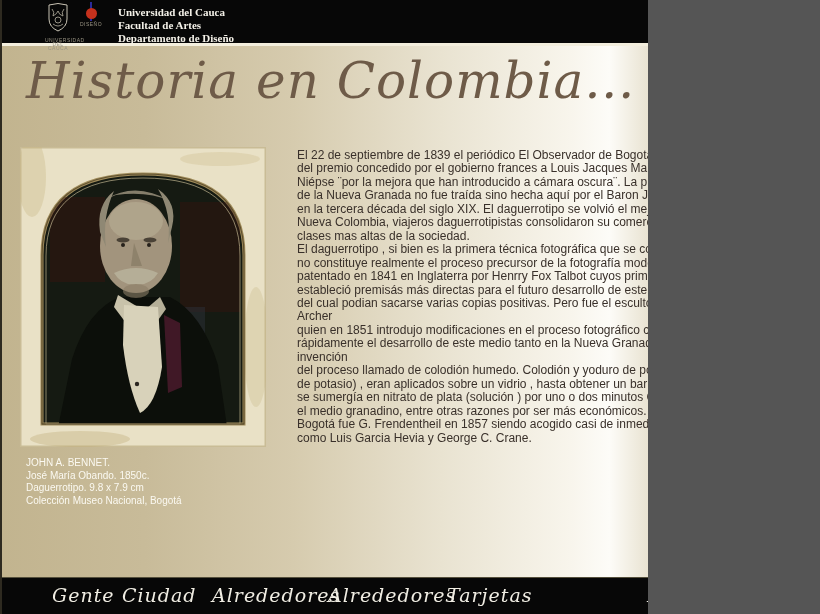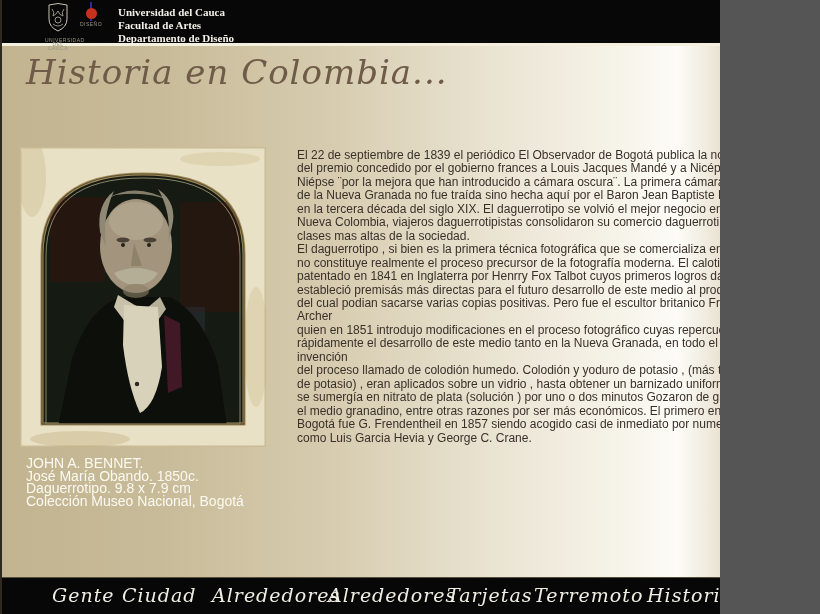--- a/index.html
+++ b/index.html
@@ -1,19 +1,19 @@
 <!DOCTYPE html>
 <html><head>
 <meta charset="utf-8">
 <style>
   * { margin: 0; padding: 0; box-sizing: border-box; }
   html, body { background: #555; }
   .page {
     position: relative;
-    width: 720px;
+    width: 648px;
     height: 614px;
     overflow: hidden;
     font-family: "Liberation Sans", sans-serif;
     background: linear-gradient(90deg,
       #c2b48f 0%, #c8bb99 22%, #d6cbae 45%,
       #e9e3d1 68%, #f8f5ec 88%, #fdfcf8 94%, #e9e3d2 100%);
     border-left: 2px solid #2e2a20;
   }
 
   
@@ -50,37 +50,37 @@
     font-size: 18px; color: #bef264; letter-spacing: 1px;
     cursor: pointer;
   }
 
   
   .content { position: absolute; left: 0; top: 46px; width: 820px; height: 531px; }
 
   .page-title {
     position: absolute; left: 24px; top: 6px;
     font-family: "DejaVu Serif", serif; font-style: italic; font-weight: normal;
-    font-size: 34px; color: #6e5b48; letter-spacing: 1px;
+    font-size: 50px; color: #6e5b48; letter-spacing: 1px;
     white-space: nowrap;
     text-align: center;
   }
   .next-arrow {
     position: absolute; left: 768px; top: 10px; width: 30px; height: 40px;
     cursor: pointer;
     filter: drop-shadow(1px 2px 2px rgba(120,100,40,0.35));
   }
   .next-arrow svg { display: block; }
 
   .photo { position: absolute; left: 18px; top: 101px; width: 246px; height: 300px; }
   .photo svg { display: block; }
 
   .caption {
     position: absolute; left: 24px; top: 411px;
-    font-size: 14px; line-height: 12.5px; color: #fbf9f1;
+    font-size: 10px; line-height: 12.5px; color: #fbf9f1;
     white-space: pre-line;
   }
 
   .body-text {
     position: absolute; left: 285px; top: 103px; width: 525px;
     font-size: 12px; line-height: 13.45px; color: #39302a;
     white-space: pre-line;
     margin-left: 10px;
   }
 
@@ -231,18 +231,17 @@
 Bogotá fue G. Frendentheil en 1857 siendo acogido casi de inmediato por numerosos fotógrafos
 como Luis Garcia Hevia y George C. Crane.</div>
   </main>
 
   <footer class="bottombar">
     <span class="nav-item nav-0">Gente</span>
     <span class="nav-item nav-1">Ciudad</span>
     <span class="nav-item nav-2">Alrededores</span>
     <span class="nav-item nav-3">Alrededores</span>
     <span class="nav-item nav-4">Tarjetas</span>
-    <span class="nav-item nav-5">Terremoto</span>
     <span class="nav-item nav-6">Historia</span>
     <span class="nav-item nav-7">Conservacion</span>
   </footer>
 
 </div>
 
 </body></html>

